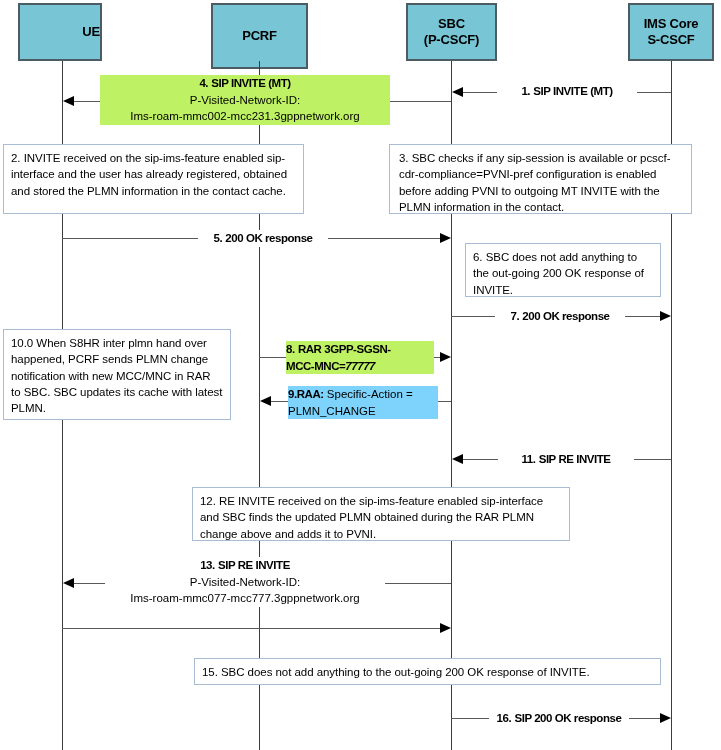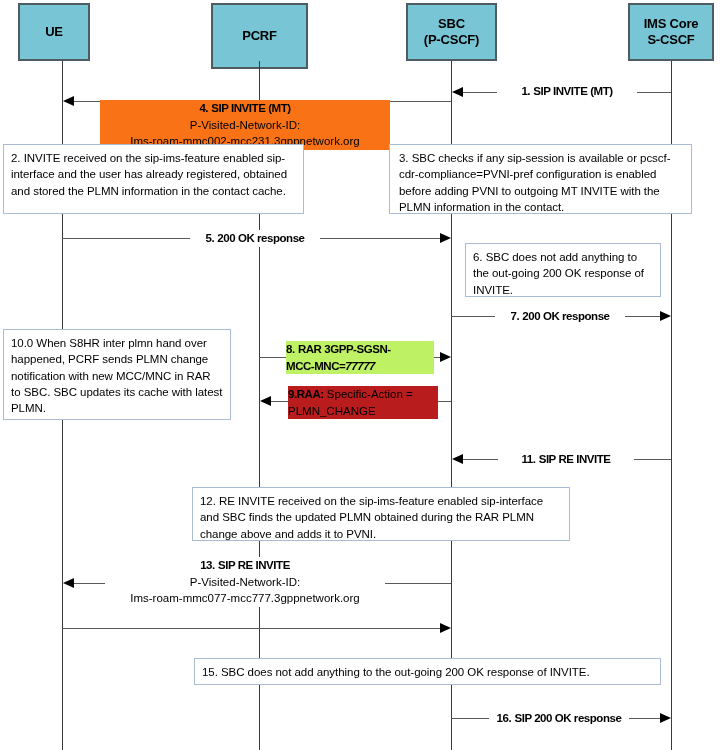--- a/index.html
+++ b/index.html
@@ -76,21 +76,21 @@
     line-height:1.42;
     padding:5px 7px 4px 7px;
     letter-spacing:-0.05px;
   }
 </style>
 </head>
 <body>
 
 <div id="canvas">
 
-  <div class="actor-box" style="left:18px;top:3px;width:72px;height:58px;">
+  <div class="actor-box" style="left:18px;top:3px;width:84px;height:58px;align-items:flex-end;">
     <span>UE</span>
   </div>
 
   <div class="actor-box" style="left:211px;top:3px;width:97px;height:66px;">
     <span>PCRF</span>
   </div>
 
   <div class="actor-box" style="left:406px;top:3px;width:91px;height:58px;">
     <span>SBC</span>
     <span>(P-CSCF)</span>
@@ -109,36 +109,36 @@
   <div class="msg-line" style="left:463px;top:92px;width:208px;"></div>
   <div class="arrow-head left" style="left:452px;top:87px;"></div>
   <div class="msg-label" style="left:497px;top:83px;width:140px;background:#fff;">
     <span class="b">1.</span>
     <span class="b">SIP INVITE (MT)</span>
   </div>
 
   <div class="msg-line" style="left:74px;top:101px;width:136px;"></div>
   <div class="msg-line" style="left:390px;top:101px;width:61px;"></div>
   <div class="arrow-head left" style="left:63px;top:96px;"></div>
-  <div class="msg-label" style="left:100px;top:75px;width:290px;background:#f97316;margin-top:25px;">
+  <div class="msg-label" style="left:100px;top:75px;width:290px;background:#bef264;">
     <div>
       <span class="b">4.</span>
       <span class="b">SIP INVITE (MT)</span>
     </div>
     <div class="n">P-Visited-Network-ID:</div>
     <div class="n">Ims-roam-mmc002-mcc231.3gppnetwork.org</div>
   </div>
 
   <div class="note" style="left:3px;top:144px;width:301px;height:70px;">2. INVITE received on the sip-ims-feature enabled sip-interface and the user has already registered, obtained and stored the PLMN information in the contact cache.</div>
 
   <div class="note" style="left:389px;top:144px;width:303px;height:70px;padding-left:9px;">3. SBC checks if any sip-session is available or pcscf-cdr-compliance=PVNI-pref configuration is enabled before adding PVNI to outgoing MT INVITE with the PLMN information in the contact.</div>
 
   <div class="msg-line" style="left:62px;top:238px;width:378px;"></div>
   <div class="arrow-head right" style="left:440px;top:233px;"></div>
-  <div class="msg-label" style="left:190px;top:230px;width:130px;background:#fff;">
+  <div class="msg-label" style="left:198px;top:230px;width:130px;background:#fff;">
     <span class="b">5.</span>
     <span class="b">200 OK response</span>
   </div>
 
   <div class="note" style="left:465px;top:243px;width:196px;height:54px;">6. SBC does not add anything to the out-going 200 OK response of INVITE.</div>
 
   <div class="msg-line" style="left:451px;top:316px;width:209px;"></div>
   <div class="arrow-head right" style="left:660px;top:311px;"></div>
   <div class="msg-label" style="left:495px;top:308px;width:130px;background:#fff;">
     <span class="b">7.</span>
@@ -155,21 +155,21 @@
       <span class="b">RAR 3GPP-SGSN-</span>
     </div>
     <div>
       <span class="b">MCC-MNC=</span><span class="i">77777</span>
     </div>
   </div>
 
   <div class="msg-line" style="left:271px;top:401px;width:50px;"></div>
   <div class="msg-line" style="left:423px;top:401px;width:28px;"></div>
   <div class="arrow-head left" style="left:260px;top:396px;"></div>
-  <div class="msg-label" style="left:288px;top:386px;width:150px;background:#b91c1c;text-align:left;">
+  <div class="msg-label" style="left:288px;top:386px;width:150px;background:#7dd3fc;text-align:left;">
     <div>
       <span class="b">9.</span><span class="b">RAA:</span><span class="n"> Specific-Action =</span>
     </div>
     <div class="n">PLMN_CHANGE</div>
   </div>
 
   <div class="msg-line" style="left:463px;top:459px;width:208px;"></div>
   <div class="arrow-head left" style="left:452px;top:454px;"></div>
   <div class="msg-label" style="left:498px;top:451px;width:136px;background:#fff;">
     <span class="b">11.</span>

